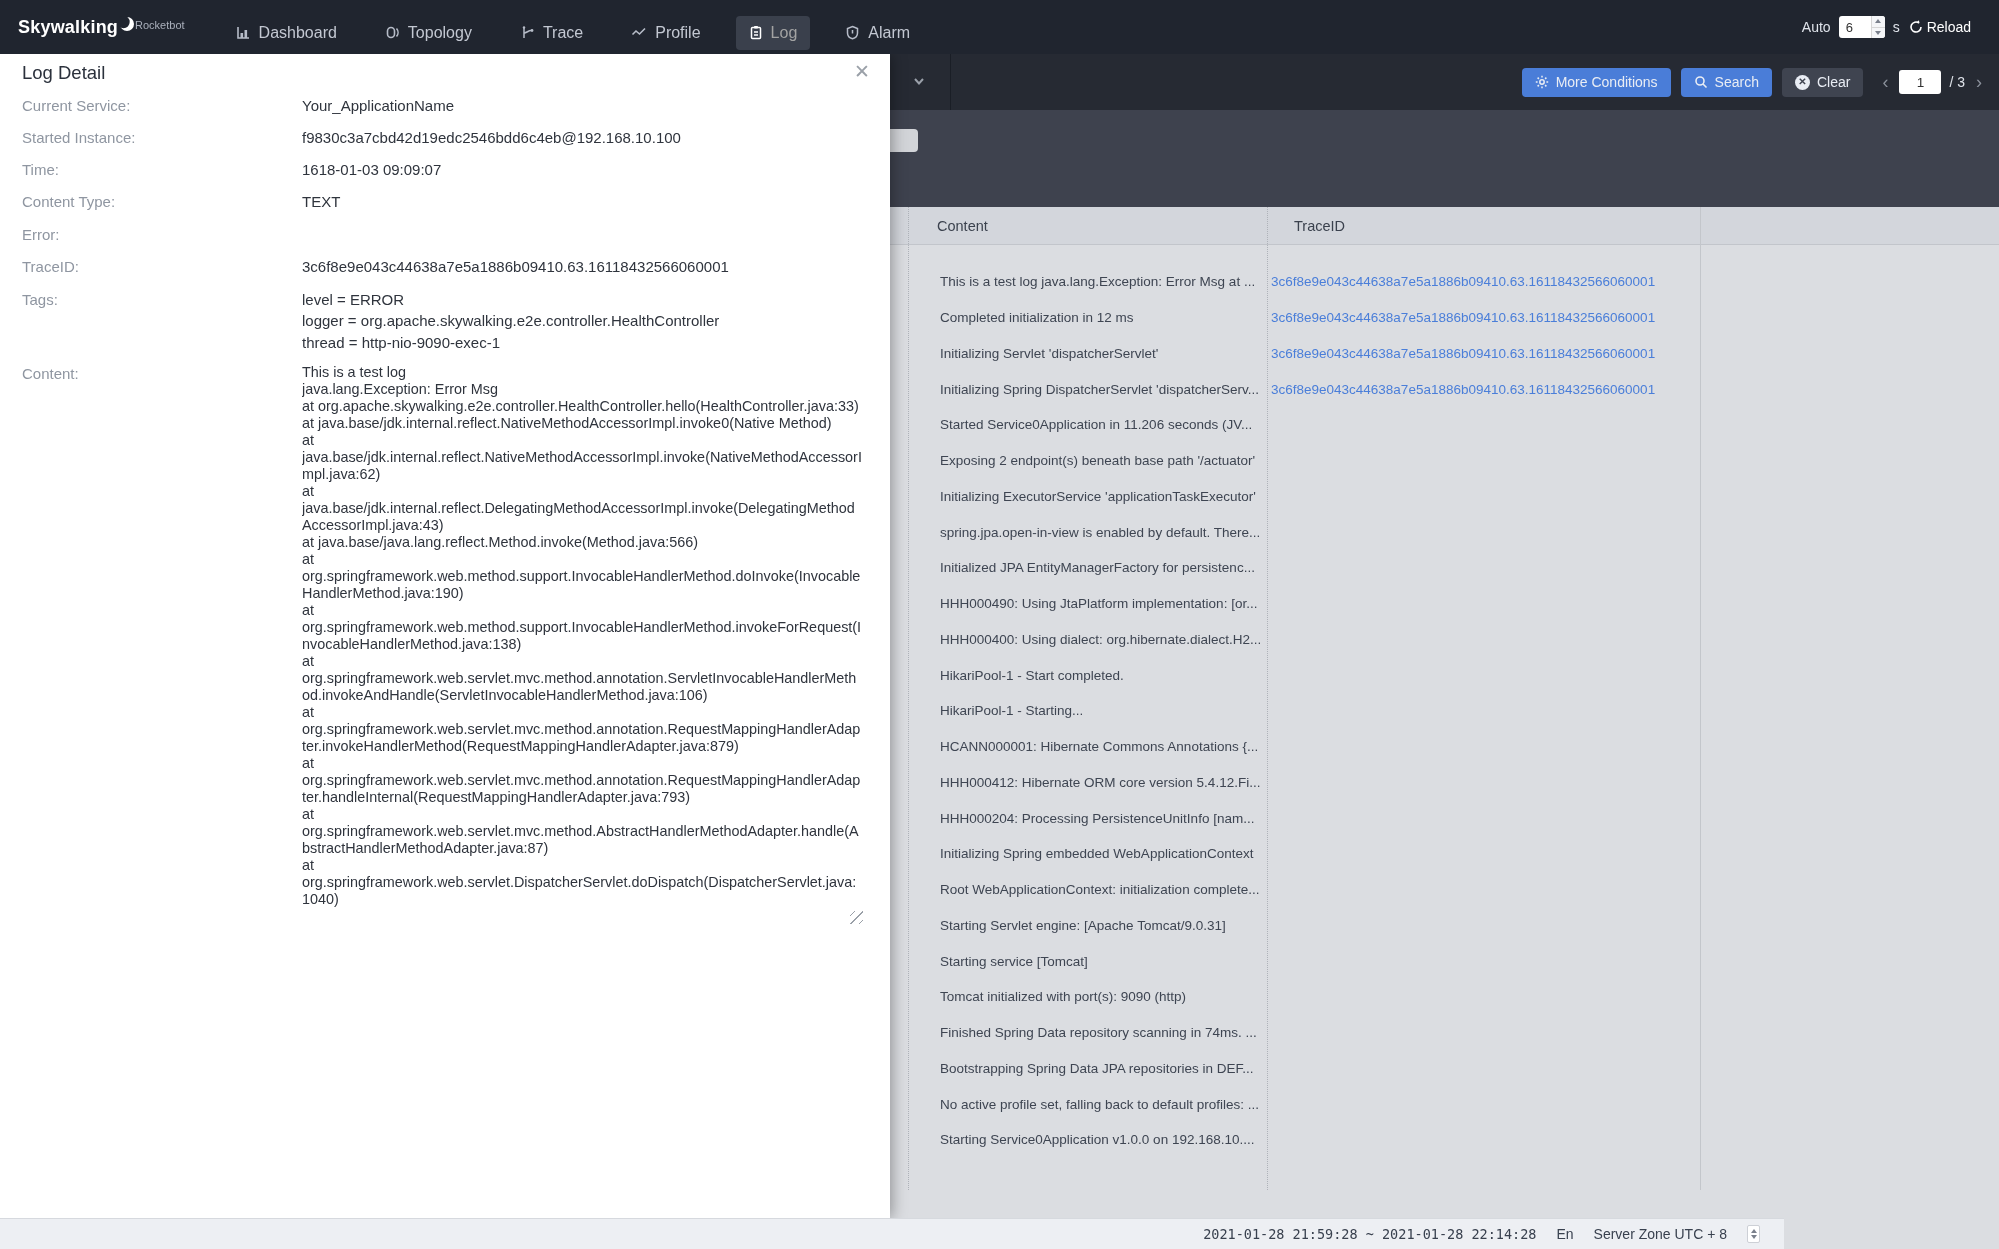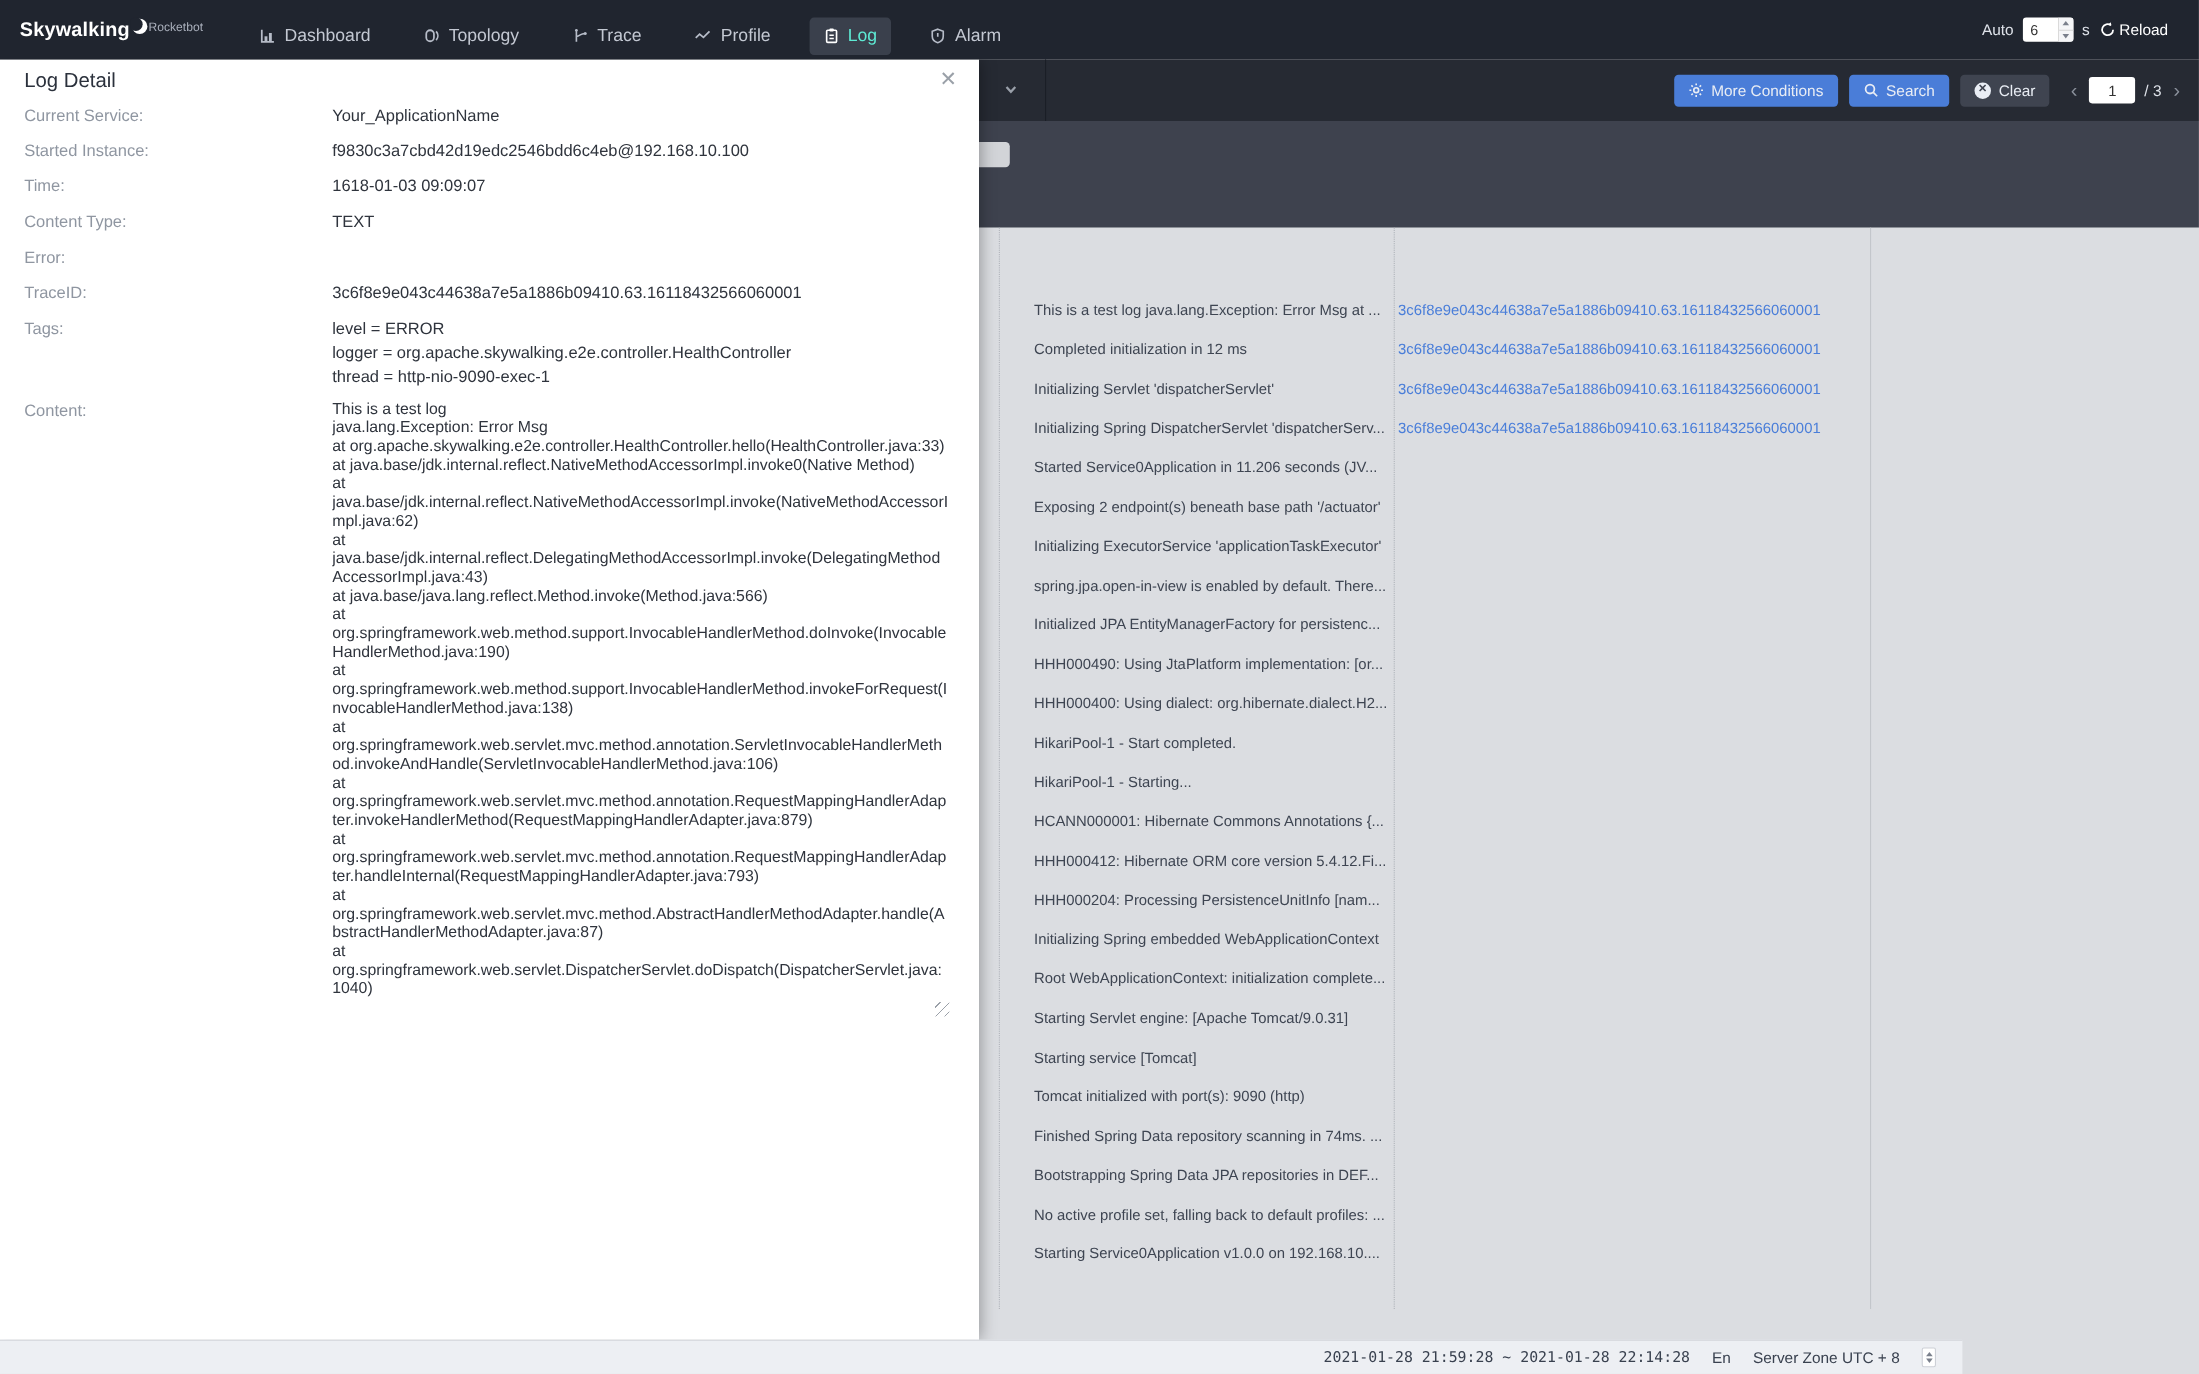--- a/index.html
+++ b/index.html
@@ -9,21 +9,21 @@
   
   .nav { position:absolute; left:0; top:0; width:1999px; height:54px; background:#20252f; display:flex; align-items:center; z-index:30; }
   .brand { margin-left:18px; display:flex; flex-direction:row; line-height:1; }
   .brand-row { display:flex; align-items:flex-start; }
   .brand-title { color:#fff; font-size:18px; font-weight:bold; letter-spacing:.2px; }
   .crescent { width:16px; height:16px; margin-left:1px; margin-top:-2px; }
   .brand-sub { color:#a9afbb; font-size:11px; margin-top:2px; }
   .nav-items { display:flex; align-items:center; margin-left:38px; }
   .nav-item { display:flex; align-items:center; gap:8px; color:#c3c8d2; font-size:16px; padding:8px 13px; margin-right:22px; border-radius:4px; cursor:pointer;margin-top:11px; }
   .nav-item svg { stroke:#b6bcc8; }
-  .nav-item.active { background:#3a404c; color:#5eead4; }
+  .nav-item.active { background:#3a404c; color:#a3a3a3; }
   .nav-item.active svg { stroke:#fff; }
   .nav-right { margin-left:auto; display:flex; align-items:center; gap:8px; padding-right:28px; color:#dfe3ea; font-size:14px; }
   .auto-input { width:46px; height:22px; background:#fff; border-radius:3px; display:flex; align-items:center; overflow:hidden; }
   .auto-input .val { flex:1; font-size:13px; color:#333; padding-left:7px; }
   .spin { width:14px; height:100%; border-left:1px solid #d6d6d6; display:flex; flex-direction:column; }
   .spin span { flex:1; display:flex; align-items:center; justify-content:center; background:#f5f6f8; cursor:pointer; }
   .spin span + span { border-top:1px solid #d6d6d6; }
   .tri-up { width:0; height:0; border-left:3px solid transparent; border-right:3px solid transparent; border-bottom:4px solid #7a808c; }
   .tri-dn { width:0; height:0; border-left:3px solid transparent; border-right:3px solid transparent; border-top:4px solid #7a808c; }
   .reload { display:flex; align-items:center; gap:3px; cursor:pointer; color:#fff; }
@@ -196,20 +196,24 @@
     <span>/ 3</span>
     <span class="pg-arrow">›</span>
   </div>
 </div>
 
 <div class="filter-panel">
   <div class="filter-chip"></div>
 </div>
 
 <div class="logtable">
+  <div class="logtable-header">
+    <span class="col-head ch-content">Content</span>
+    <span class="col-head ch-trace">TraceID</span>
+  </div>
   <div class="v-dot" style="left:908px;"></div>
   <div class="v-dot" style="left:1267px;"></div>
   <div class="v-solid" style="left:1700px;"></div>
   <div class="rows">
 
       <div class="lrow">
         <span class="cell-content">This is a test log java.lang.Exception: Error Msg at ...</span>
         <span class="cell-trace">3c6f8e9e043c44638a7e5a1886b09410.63.16118432566060001</span>
       </div>
 

